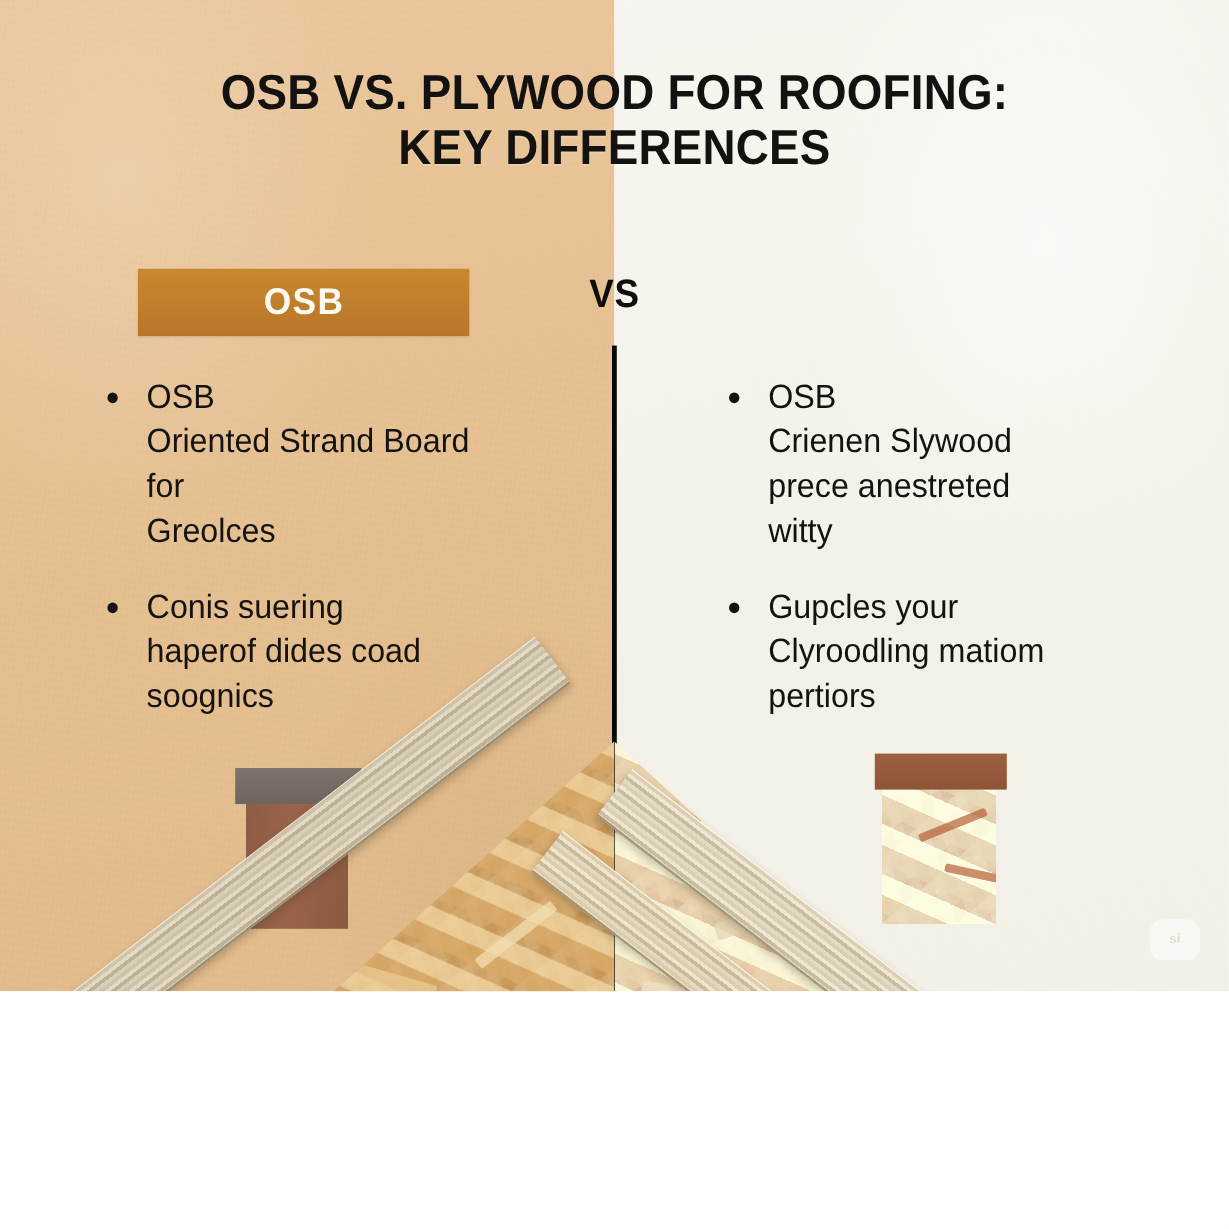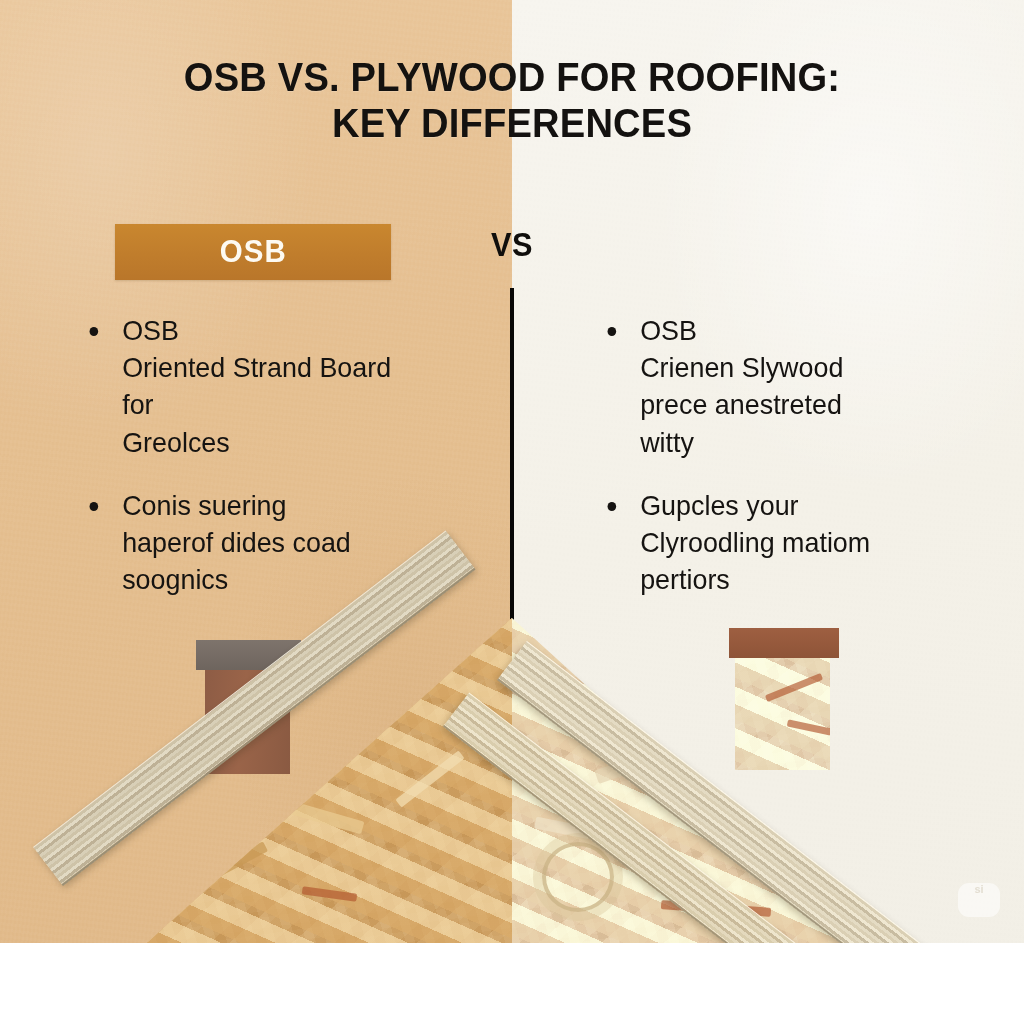--- a/index.html
+++ b/index.html
@@ -3,21 +3,21 @@
 <meta charset="utf-8">
 <style>
   html, body {
     margin: 0;
     padding: 0;
     background: #ffffff;
   }
   #canvas {
     position: relative;
     width: 1024px;
-    height: 943px;
+    height: 826px;
     overflow: hidden;
     font-family: "Liberation Sans", sans-serif;
     background: #f5f3ec;
   }
 
   
   .bg-left {
     position: absolute;
     left: 0; top: 0;
     width: 512px; height: 1024px;
@@ -234,20 +234,21 @@
   }
 
   
   .watermark {
     position: absolute;
     right: 24px; bottom: 26px;
     width: 42px; height: 34px;
     border-radius: 11px;
     background: rgba(255,255,255,0.55);
     display: flex;
+    align-items: center;
     justify-content: center;
     color: rgba(225,220,208,0.95);
     font-size: 11px;
     font-weight: 700;
     filter: blur(0.6px);
   }
 </style>
 </head>
 <body>
 

